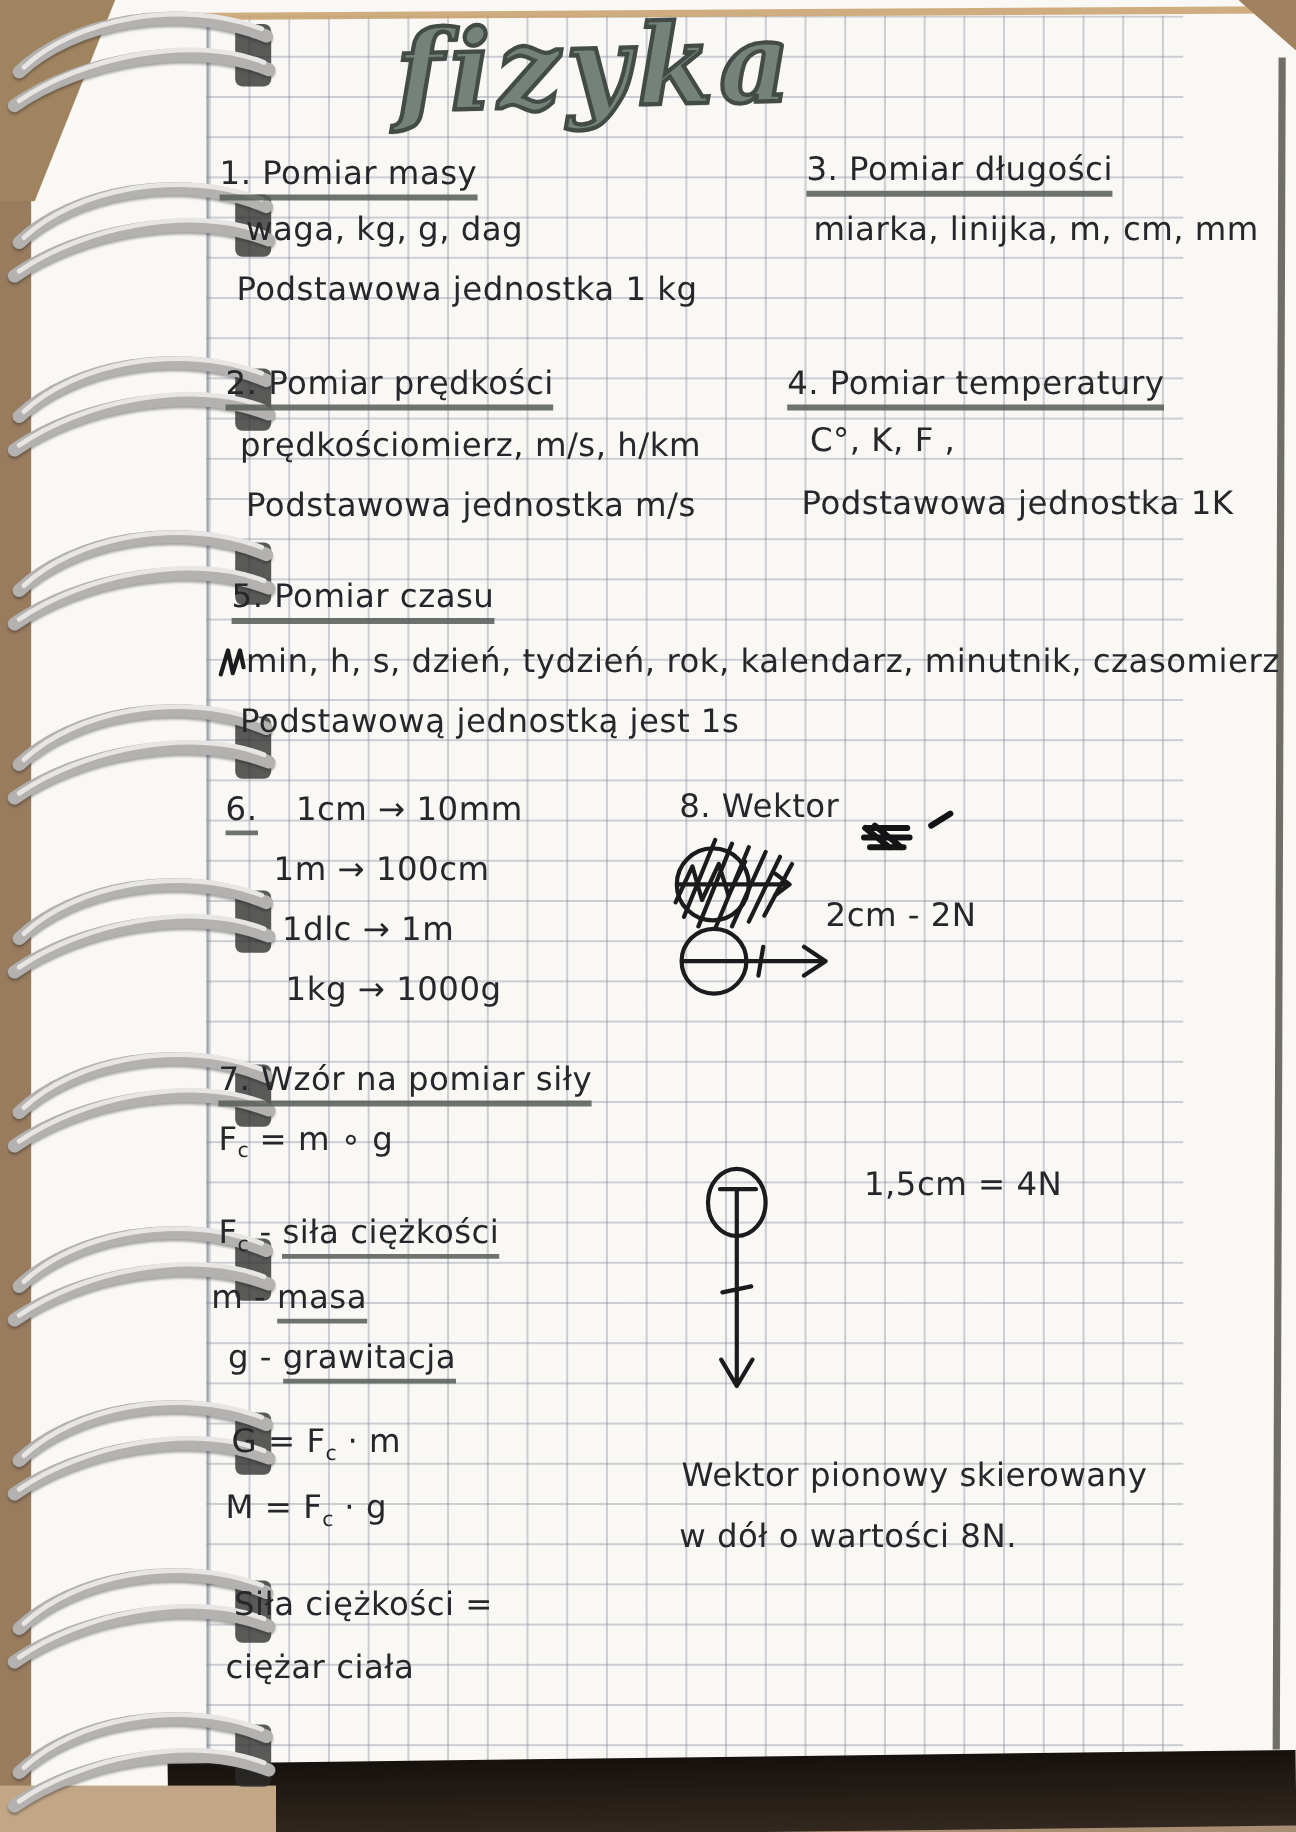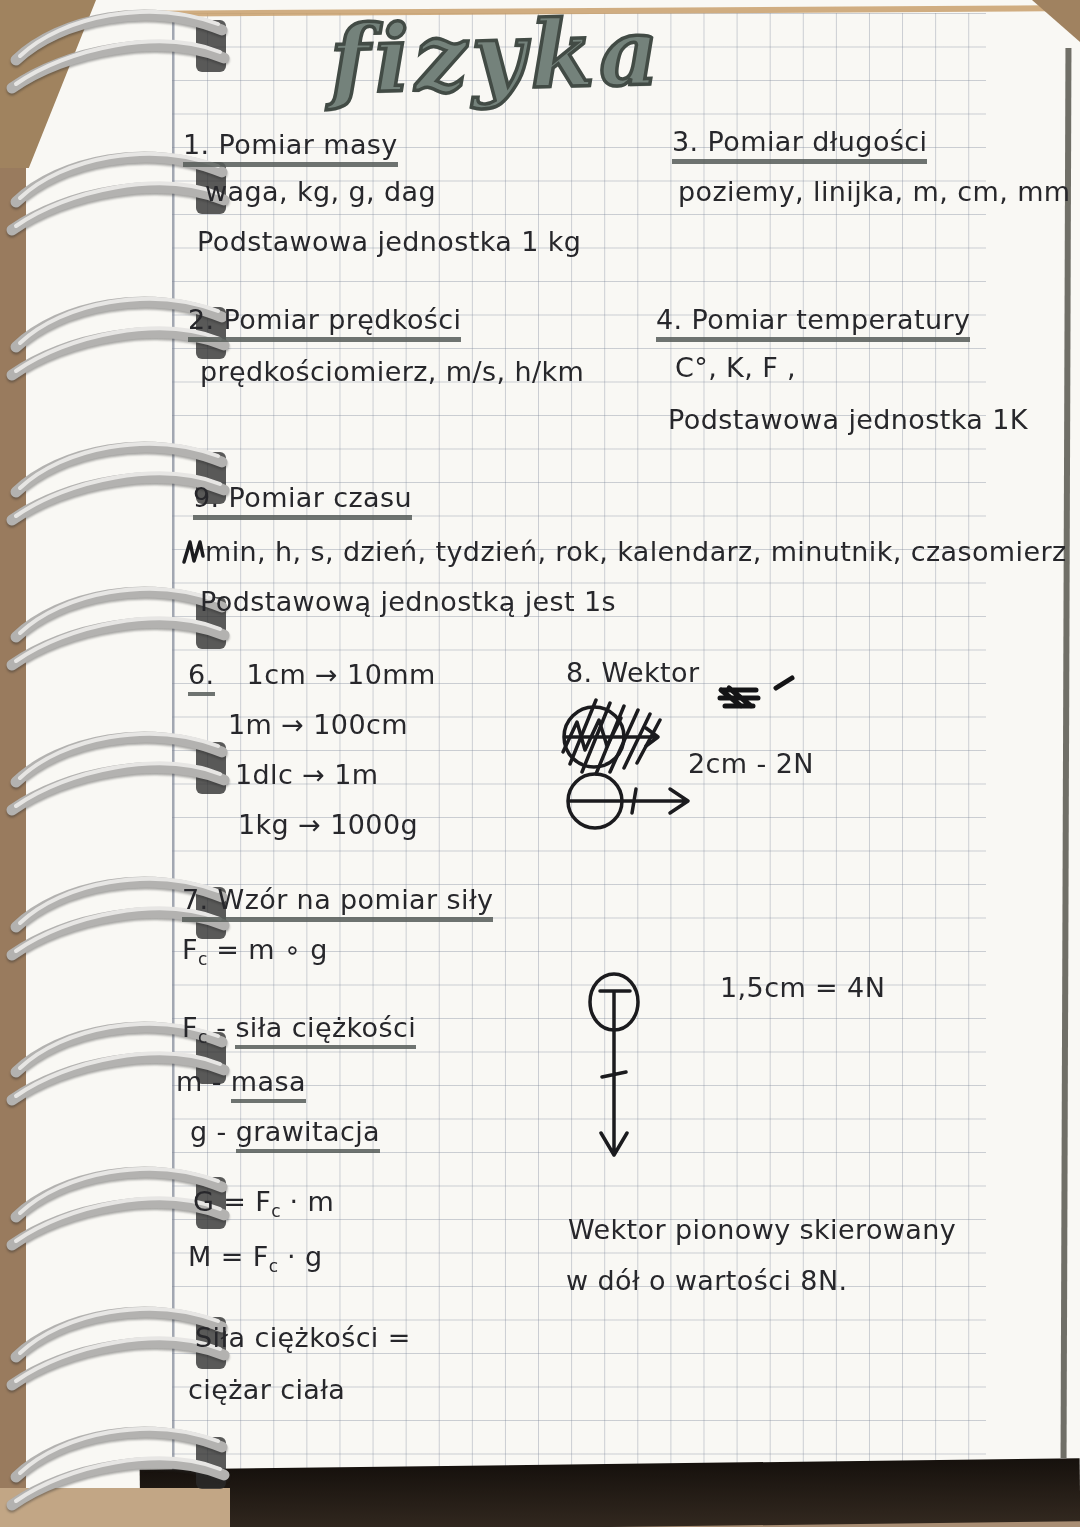--- a/index.html
+++ b/index.html
@@ -116,30 +116,31 @@
     <use href="#coil" y="1425"></use>
   </svg>
 
   <h1 class="title">fizyka</h1>
 
   <div class="txt heading" style="left:183px;top:125px"><span class="u">1. Pomiar masy</span></div>
   <div class="txt" style="left:205px;top:172px">waga, kg, g, dag</div>
   <div class="txt" style="left:197px;top:222px">Podstawowa jednostka 1 kg</div>
 
   <div class="txt heading" style="left:672px;top:122px"><span class="u">3. Pomiar długości</span></div>
-  <div class="txt" style="left:678px;top:172px">poziemy, linijka, m, cm, mm</div>
+  <div class="txt" style="left:678px;top:172px">miarka, linijka, m, cm, mm</div>
 
   <div class="txt heading" style="left:188px;top:300px"><span class="u">2. Pomiar prędkości</span></div>
   <div class="txt" style="left:200px;top:352px">prędkościomierz, m/s, h/km</div>
+  <div class="txt" style="left:205px;top:402px">Podstawowa jednostka m/s</div>
 
   <div class="txt heading" style="left:656px;top:300px"><span class="u">4. Pomiar temperatury</span></div>
   <div class="txt" style="left:675px;top:348px">C°, K, F ,</div>
   <div class="txt" style="left:668px;top:400px">Podstawowa jednostka 1K</div>
 
-  <div class="txt heading" style="left:193px;top:478px"><span class="u">9. Pomiar czasu</span></div>
+  <div class="txt heading" style="left:193px;top:478px"><span class="u">5. Pomiar czasu</span></div>
   <div class="txt" style="left:205px;top:532px">min, h, s, dzień, tydzień, rok, kalendarz, minutnik, czasomierz</div>
   <div class="txt" style="left:200px;top:582px">Podstawową jednostką jest 1s</div>
 
   <div class="txt" style="left:188px;top:655px"><span class="u">6.</span><span style="margin-left:32px">1cm → 10mm</span></div>
   <div class="txt" style="left:228px;top:705px">1m → 100cm</div>
   <div class="txt" style="left:235px;top:755px">1dlc → 1m</div>
   <div class="txt" style="left:238px;top:805px">1kg → 1000g</div>
 
   <div class="txt" style="left:566px;top:653px">8. Wektor</div>
   <div class="txt" style="left:688px;top:744px">2cm - 2N</div>

